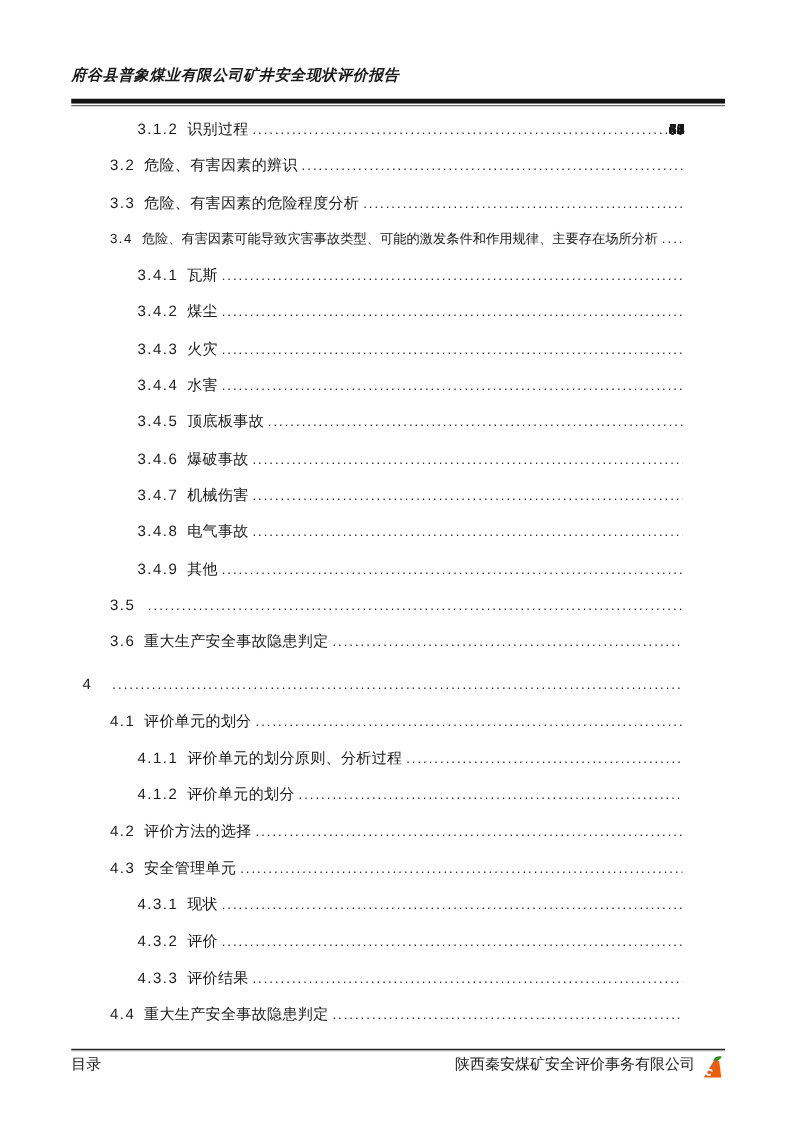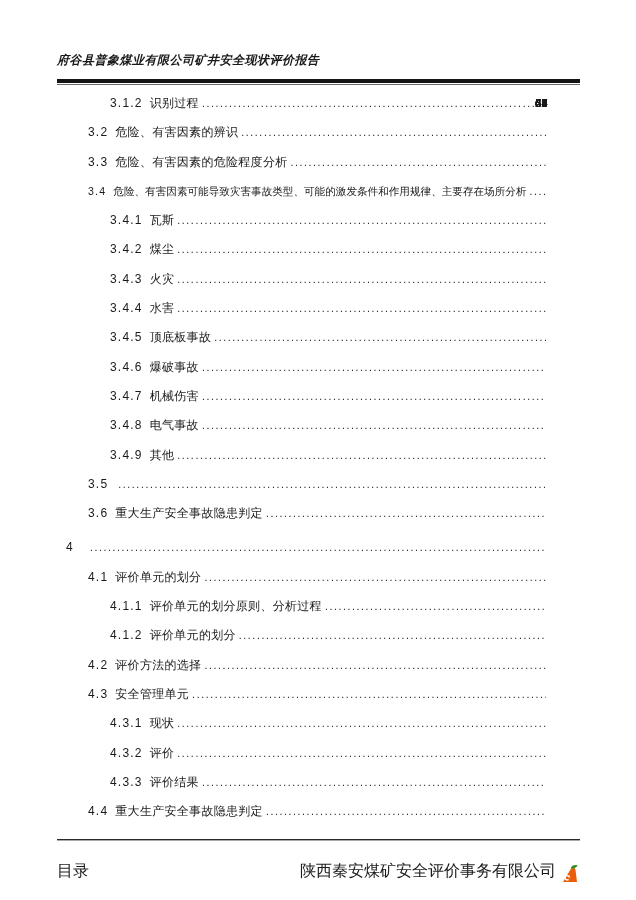--- a/index.html
+++ b/index.html
@@ -66,23 +66,23 @@
     flex: none; min-width: 20px; text-align: right;
     font-family: "Liberation Serif", "DejaVu Serif", serif;
     font-size: 11.8px; letter-spacing: 0.5px;
   }
 
   
   .footer { position: absolute; left: 57px; right: 56px; top: 839px; }
   .footer-rule .thin  { height: 1px; background: #2b2b2b; }
   .footer-rule .shade { height: 1px; background: #a9a9a9; }
   .footer-row {
-    margin-top: 20px;
+    margin-top: 1px;
     display: flex; justify-content: space-between; align-items: center;
-    font-size: 16px;
+    font-size: 12px;
   }
   .footer-right { display: flex; align-items: center; gap: 2px; text-align: center; }
   .logo { width: 20px; height: 19px; margin-left: 2px; position: relative; top: 2px; }
 </style>
 </head>
 <body>
 
 <div class="page">
 
   <div class="header">

